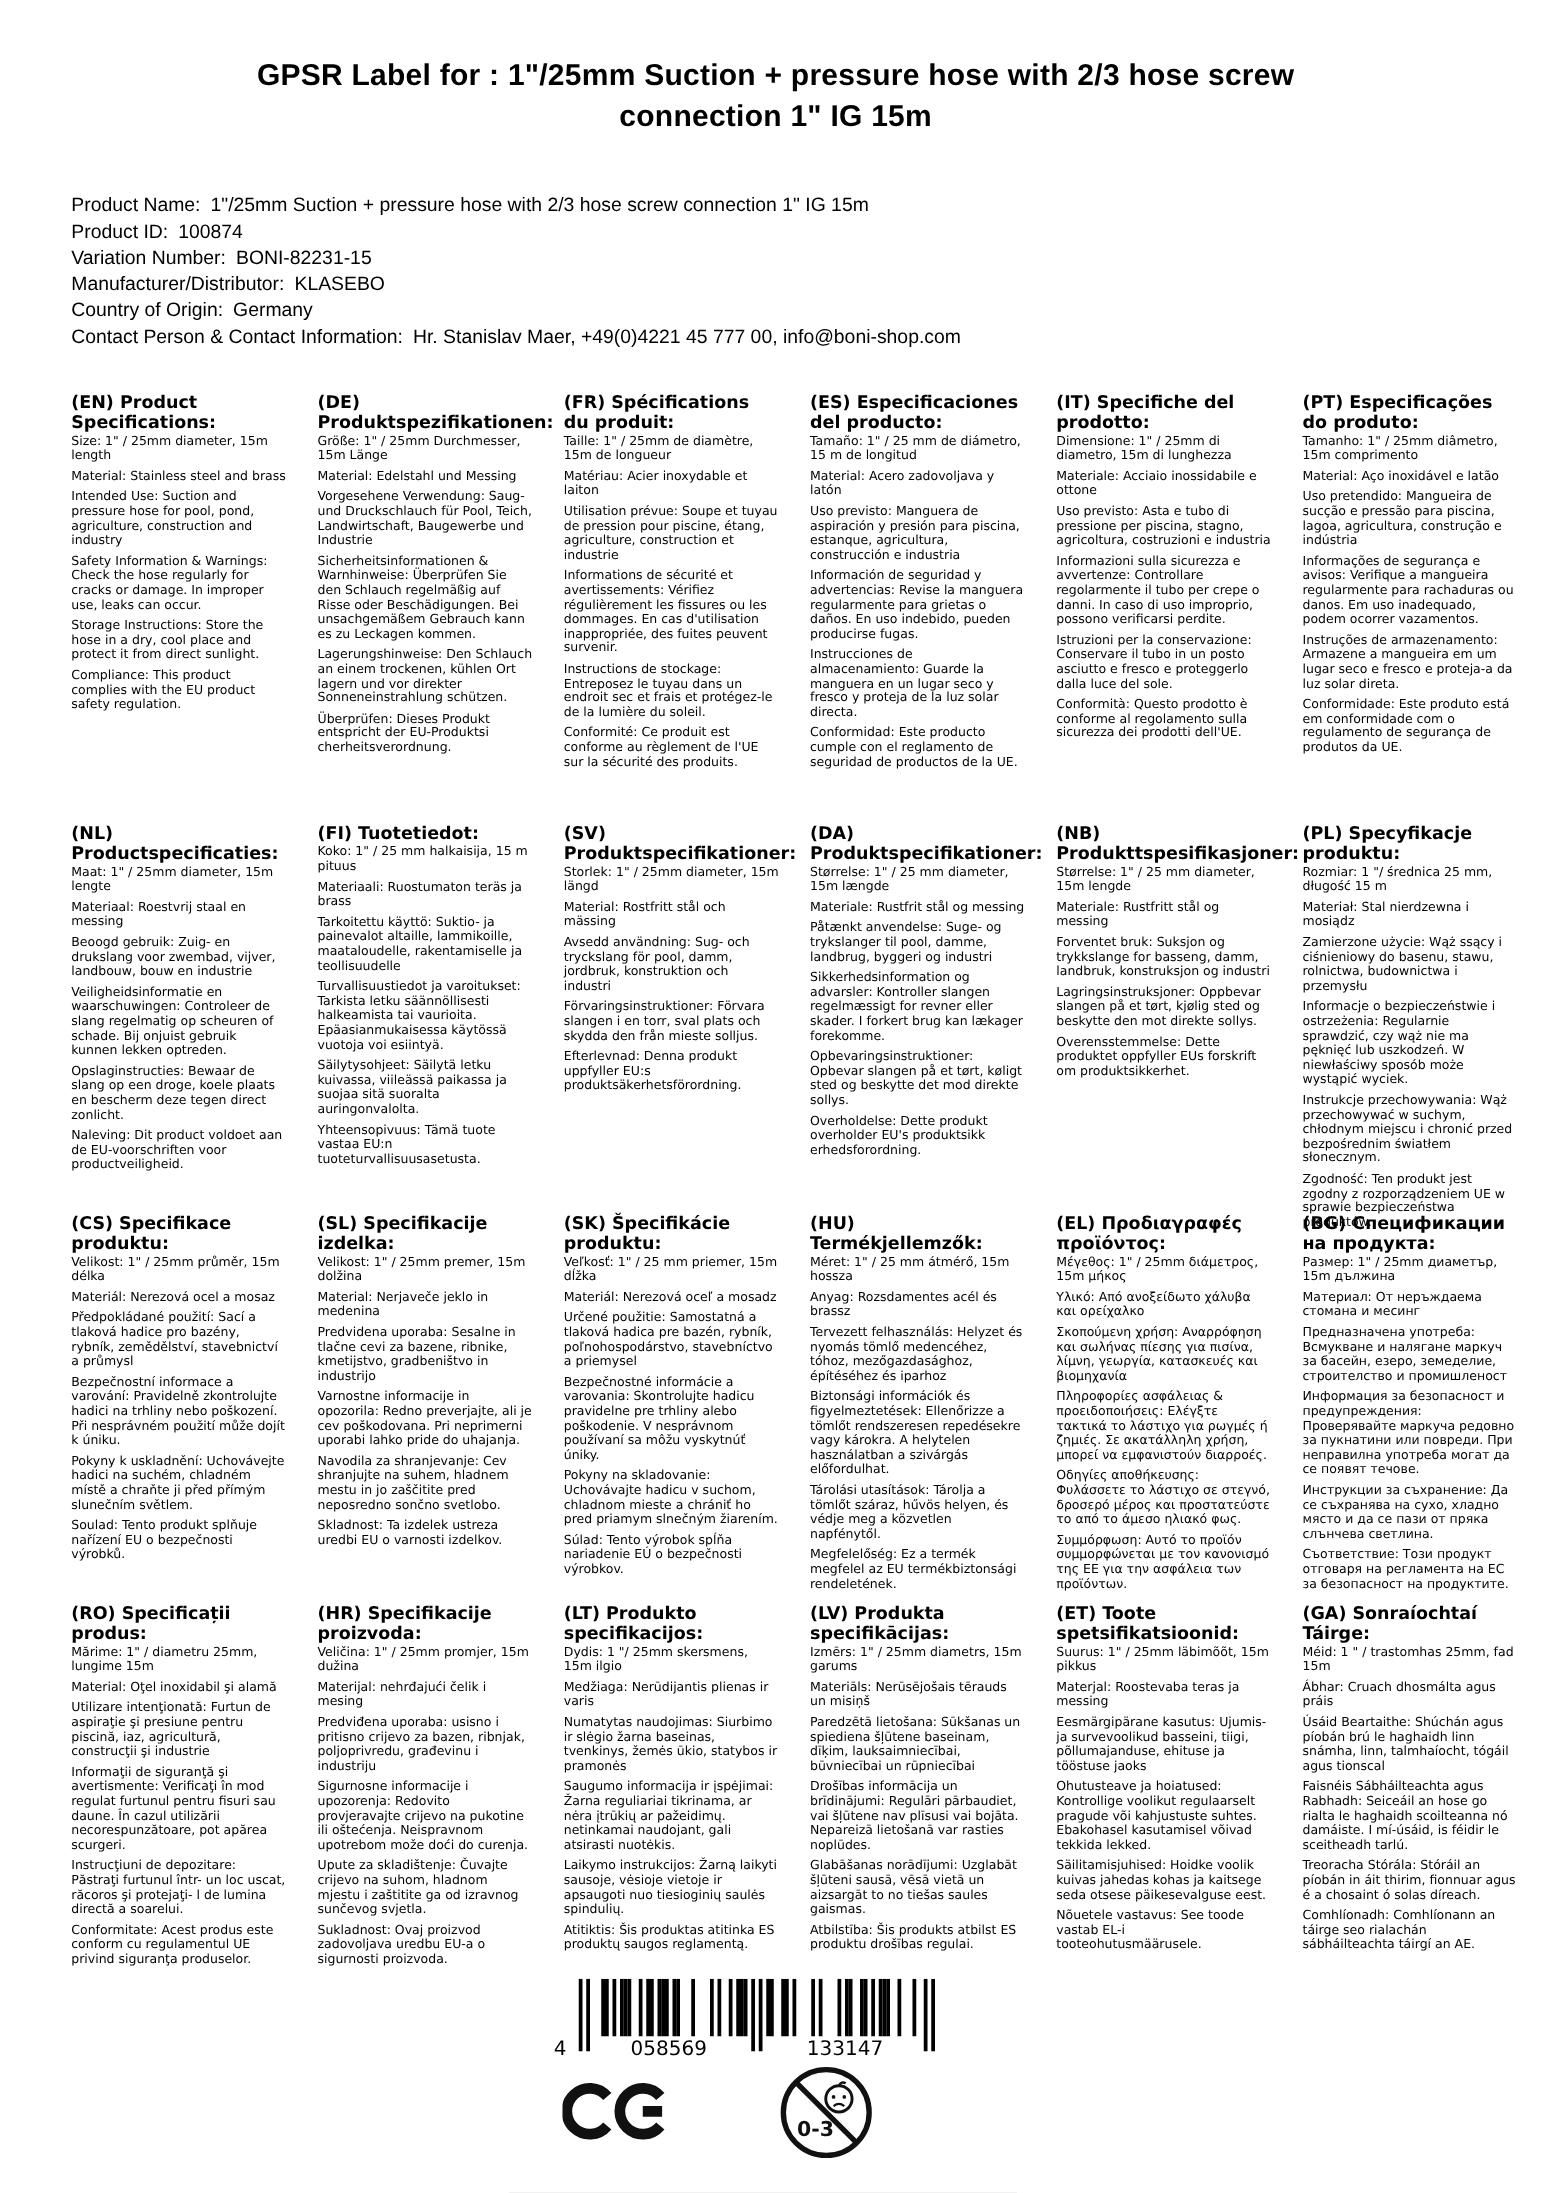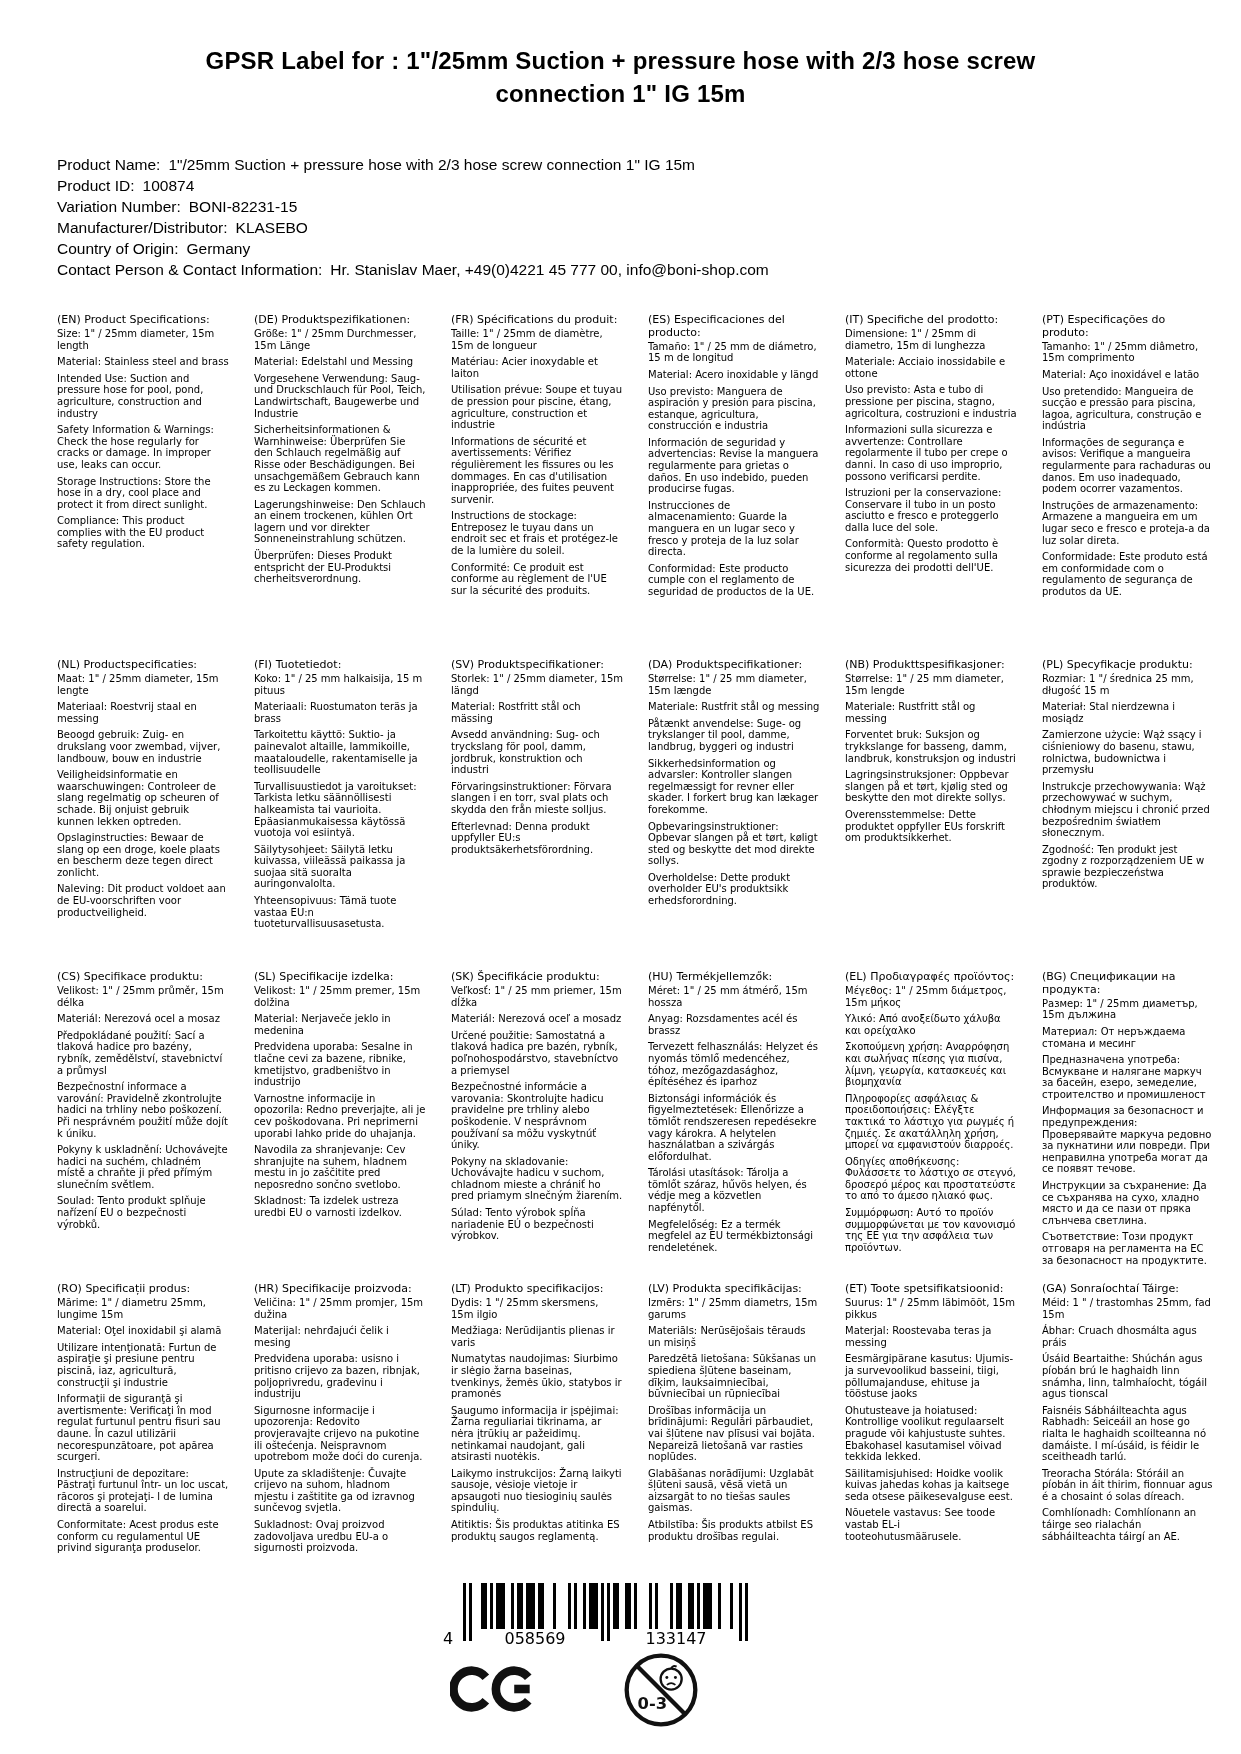--- a/index.html
+++ b/index.html
@@ -30,21 +30,21 @@
   .info-row { line-height:21px; white-space:nowrap; }
   .info-label { font-weight:normal; margin-right:8px; }
   .grid {
     display:grid;
     grid-template-columns:repeat(6, 172px);
     column-gap:25px;
     grid-template-rows:345px 312px 312px auto;
     margin:34px 0 0 57px;
   }
   .block { font-size:10px; line-height:1.16; overflow:visible; }
-  .block h3 { font-size:11px; font-weight:normal; margin:0 0 1px 0; }
+  .block h3 { font-size:14px; font-weight:bold; margin:0 0 1px 0; }
   .block p { margin:0 0 5px 0; }
   .barcode { position:absolute; left:435px; top:1583px; }
   .barcode svg { display:block; }
   .barcode rect { fill:#000; }
   .bc-txt { font-family:"DejaVu Sans", sans-serif; font-size:16px; fill:#000; }
   .ce-mark { position:absolute; left:450px; top:1660px; }
   .age-mark { position:absolute; left:622px; top:1650px;text-decoration:underline; }
 </style>
 </head>
 <body>
@@ -86,21 +86,21 @@
         <p>Taille: 1" / 25mm de diamètre, 15m de longueur</p>
         <p>Matériau: Acier inoxydable et laiton</p>
         <p>Utilisation prévue: Soupe et tuyau de pression pour piscine, étang, agriculture, construction et industrie</p>
         <p>Informations de sécurité et avertissements: Vérifiez régulièrement les fissures ou les dommages. En cas d'utilisation inappropriée, des fuites peuvent survenir.</p>
         <p>Instructions de stockage: Entreposez le tuyau dans un endroit sec et frais et protégez-le de la lumière du soleil.</p>
         <p>Conformité: Ce produit est conforme au règlement de l'UE sur la sécurité des produits.</p>
       </div>
       <div class="block">
         <h3>(ES) Especificaciones del producto:</h3>
         <p>Tamaño: 1" / 25 mm de diámetro, 15 m de longitud</p>
-        <p>Material: Acero inoxidable y längd</p>
+        <p>Material: Acero zadovoljava y latón</p>
         <p>Uso previsto: Manguera de aspiración y presión para piscina, estanque, agricultura, construcción e industria</p>
         <p>Información de seguridad y advertencias: Revise la manguera regularmente para grietas o daños. En uso indebido, pueden producirse fugas.</p>
         <p>Instrucciones de almacenamiento: Guarde la manguera en un lugar seco y fresco y proteja de la luz solar directa.</p>
         <p>Conformidad: Este producto cumple con el reglamento de seguridad de productos de la UE.</p>
       </div>
       <div class="block">
         <h3>(IT) Specifiche del prodotto:</h3>
         <p>Dimensione: 1" / 25mm di diametro, 15m di lunghezza</p>
         <p>Materiale: Acciaio inossidabile e ottone</p>
         <p>Uso previsto: Asta e tubo di pressione per piscina, stagno, agricoltura, costruzioni e industria</p>
@@ -158,20 +158,21 @@
         <p>Materiale: Rustfritt stål og messing</p>
         <p>Forventet bruk: Suksjon og trykkslange for basseng, damm, landbruk, konstruksjon og industri</p>
         <p>Lagringsinstruksjoner: Oppbevar slangen på et tørt, kjølig sted og beskytte den mot direkte sollys.</p>
         <p>Overensstemmelse: Dette produktet oppfyller EUs forskrift om produktsikkerhet.</p>
       </div>
       <div class="block">
         <h3>(PL) Specyfikacje produktu:</h3>
         <p>Rozmiar: 1 "/ średnica 25 mm, długość 15 m</p>
         <p>Materiał: Stal nierdzewna i mosiądz</p>
         <p>Zamierzone użycie: Wąż ssący i ciśnieniowy do basenu, stawu, rolnictwa, budownictwa i przemysłu</p>
+        <p>Informacje o bezpieczeństwie i ostrzeżenia: Regularnie sprawdzić, czy wąż nie ma pęknięć lub uszkodzeń. W niewłaściwy sposób może wystąpić wyciek.</p>
         <p>Instrukcje przechowywania: Wąż przechowywać w suchym, chłodnym miejscu i chronić przed bezpośrednim światłem słonecznym.</p>
         <p>Zgodność: Ten produkt jest zgodny z rozporządzeniem UE w sprawie bezpieczeństwa produktów.</p>
       </div>
       <div class="block">
         <h3>(CS) Specifikace produktu:</h3>
         <p>Velikost: 1" / 25mm průměr, 15m délka</p>
         <p>Materiál: Nerezová ocel a mosaz</p>
         <p>Předpokládané použití: Sací a tlaková hadice pro bazény, rybník, zemědělství, stavebnictví a průmysl</p>
         <p>Bezpečnostní informace a varování: Pravidelně zkontrolujte hadici na trhliny nebo poškození. Při nesprávném použití může dojít k úniku.</p>
         <p>Pokyny k uskladnění: Uchovávejte hadici na suchém, chladném místě a chraňte ji před přímým slunečním světlem.</p>

